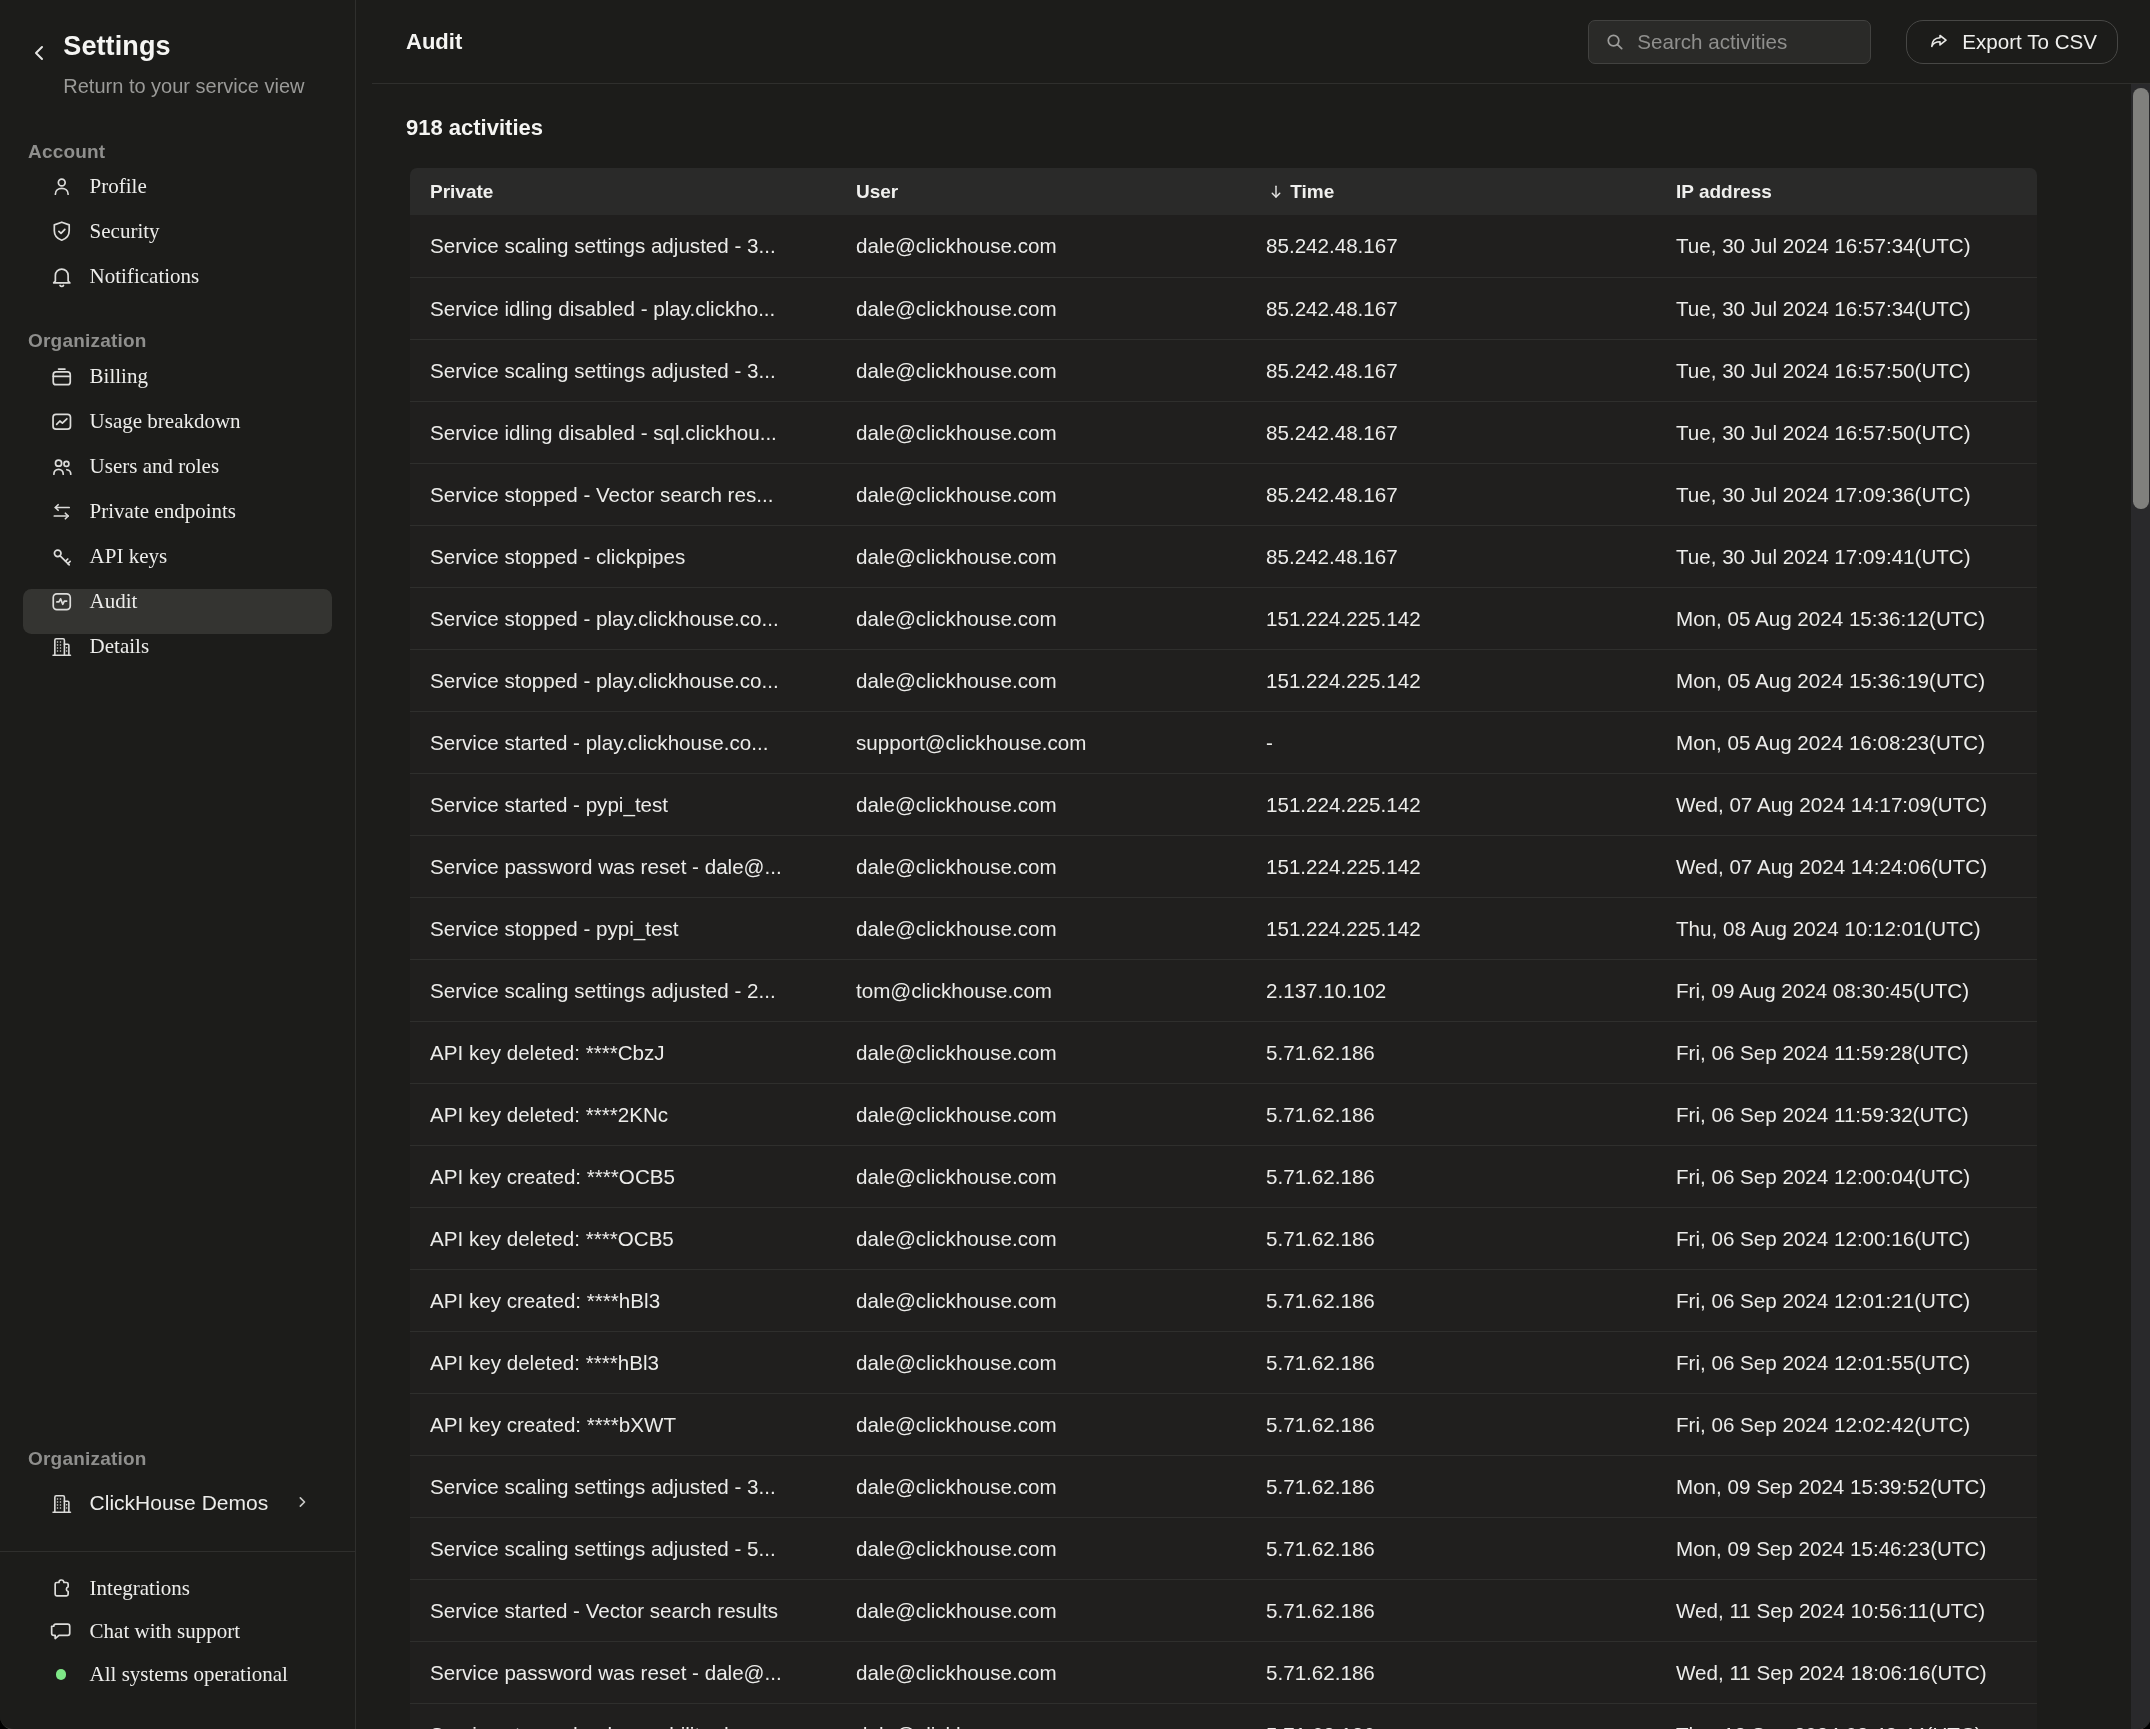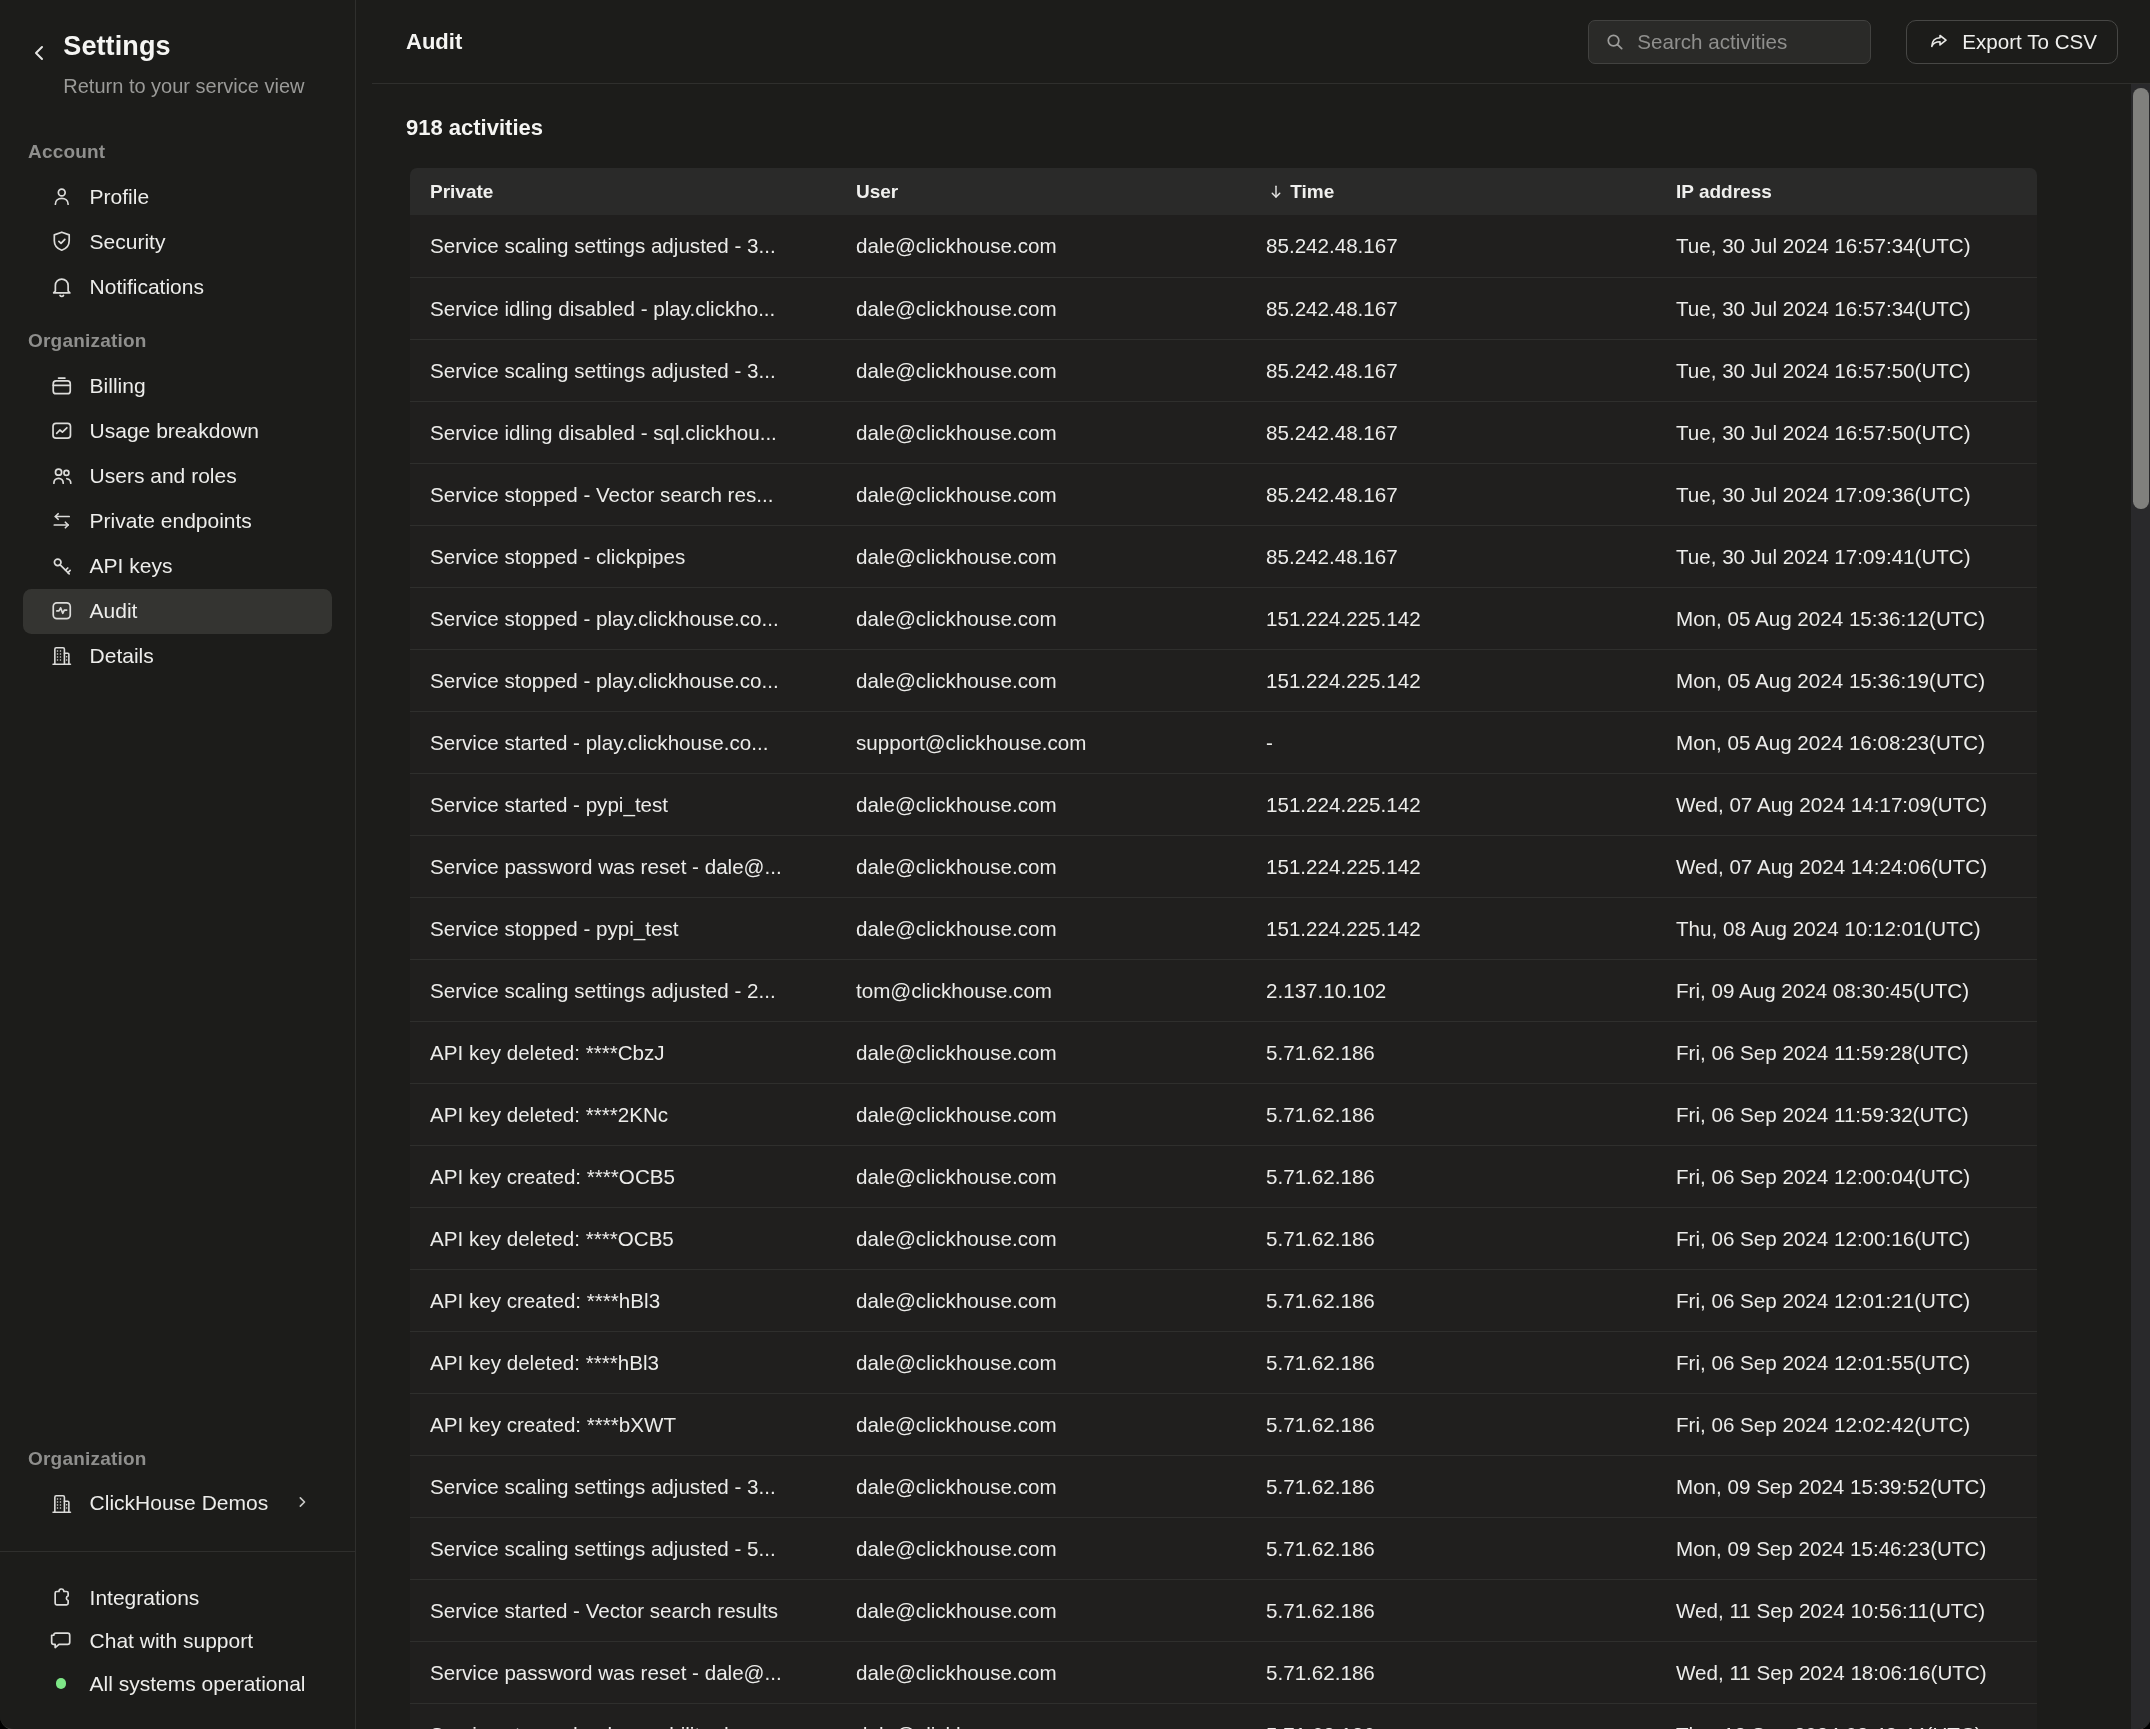--- a/index.html
+++ b/index.html
@@ -13,22 +13,22 @@
              flex-direction:column; padding:31px 0 24px 0; }
   .sb-head { display:flex; align-items:flex-start; padding-left:28px; }
   .sb-back { width:24px; margin-top:10px; color:#e6e6e4; cursor:pointer; }
   .sb-head-text { margin-left:11.3px; }
   .sb-title { font-size:27px; font-weight:700; color:#f5f5f3; letter-spacing:0.1px; }
   .sb-sub { font-size:20px; color:#9a9a98; margin-top:13px; }
   .sb-section { font-size:19px; font-weight:600; color:#8f8f8d; padding-left:28px; letter-spacing:0.2px; }
   .sb-section.first { margin-top:43px; }
   .sb-section.second { margin-top:21px; }
   .sb-items { margin-top:11.3px; }
-  .sb-item { display:flex; align-items:center; height:45px; margin:0 23px; padding-left:25.5px;
-             border-radius:8.5px; cursor:pointer; }
+  .sb-item { display:flex; height:45px; margin:0 23px; padding-left:25.5px;
+             border-radius:8.5px; cursor:pointer;font-family:Liberation Serif, serif; }
   .sb-item .ico { width:25.5px; height:25.5px; flex:0 0 25.5px; color:#dcdcda; display:flex; align-items:center; }
   .sb-item .lbl { font-size:21px; color:#ededeb; margin-left:15.6px; white-space:nowrap; }
   .sb-item.active { background:#343431; }
   .ico svg { width:25.5px; height:25.5px; display:block; }
   .sb-footer { margin-top:auto; }
   .sb-org-item { display:flex; align-items:center; height:45px; margin:11.3px 23px 0 23px; padding-left:25.5px;
                  border-radius:8.5px; cursor:pointer; }
   .sb-org-item .ico { width:25.5px; height:25.5px; color:#dcdcda; }
   .sb-org-item .lbl { font-size:21px; margin-left:15.6px; }
   .sb-org-item .chev { margin-left:auto; margin-right:20px; color:#c9c9c7; }
@@ -44,21 +44,21 @@
   .page-title { font-size:22px; font-weight:700; color:#f5f5f3; }
   .topbar-right { margin-left:auto; display:flex; align-items:center; gap:35px; }
   .search-box { width:283px; height:44px; background:#2a2a28; border:0.7px solid #424240;
                 border-radius:7px; display:flex; align-items:center; padding:0 14px; }
   .search-box .ico { color:#9d9d9b; width:23px; height:23px; flex:0 0 23px; }
   .search-box .ico svg { width:23px; height:23px; }
   .search-box input { flex:1; background:transparent; border:none; outline:none; color:#e6e6e4;
                       font-size:20.6px; margin-left:11.3px; font-family:inherit; width:100%; }
   .search-box input::placeholder { color:#8f8f8d; }
   .export-btn { height:44px; padding:0 20px; background:transparent; border:0.7px solid #47474
-5; border:0.7px solid #474745; border-radius:10px; display:flex; align-items:center; gap:11.3px;
+5; border:0.7px solid #474745; border-radius:17px; display:flex; align-items:center; gap:11.3px;
                 color:#f0f0ee; font-size:20.6px; font-weight:500; cursor:pointer; font-family:inherit; }
   .export-btn .ico { width:24px; height:24px; color:#e8e8e6; }
   .export-btn .ico svg { width:24px; height:24px; }
 
   .content { flex:1; overflow:hidden; }
   .count { font-size:22px; font-weight:700; color:#f5f5f3; margin:31px 0 0 34px; }
 
   .table { width:1627px; margin:27px 0 0 38px; }
   .t-head { display:grid; grid-template-columns:426px 410px 410px 1fr; background:#2a2a29;
             height:47px; border-radius:7px 7px 0 0; }

